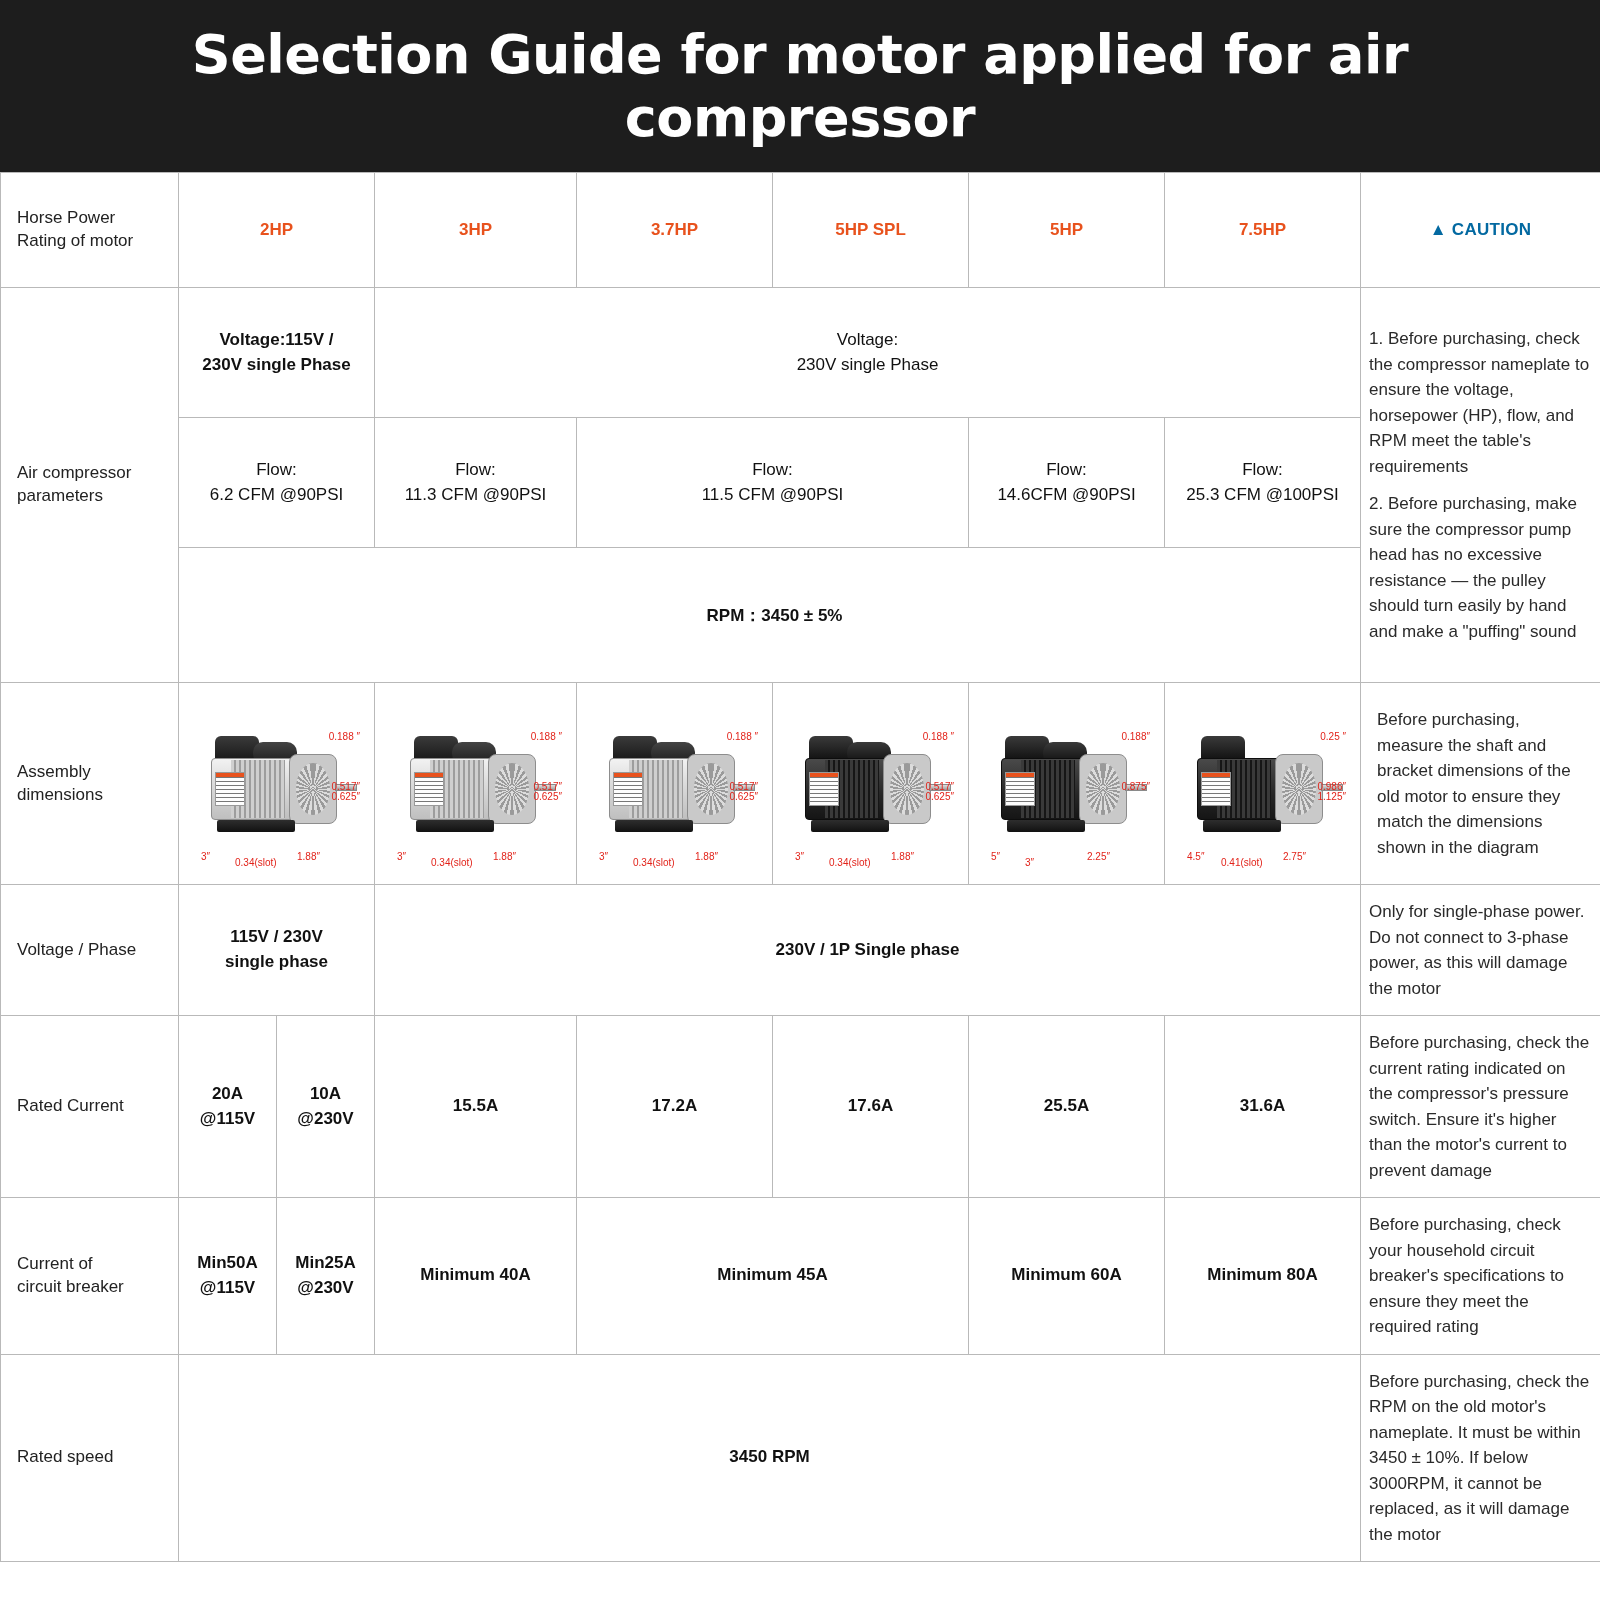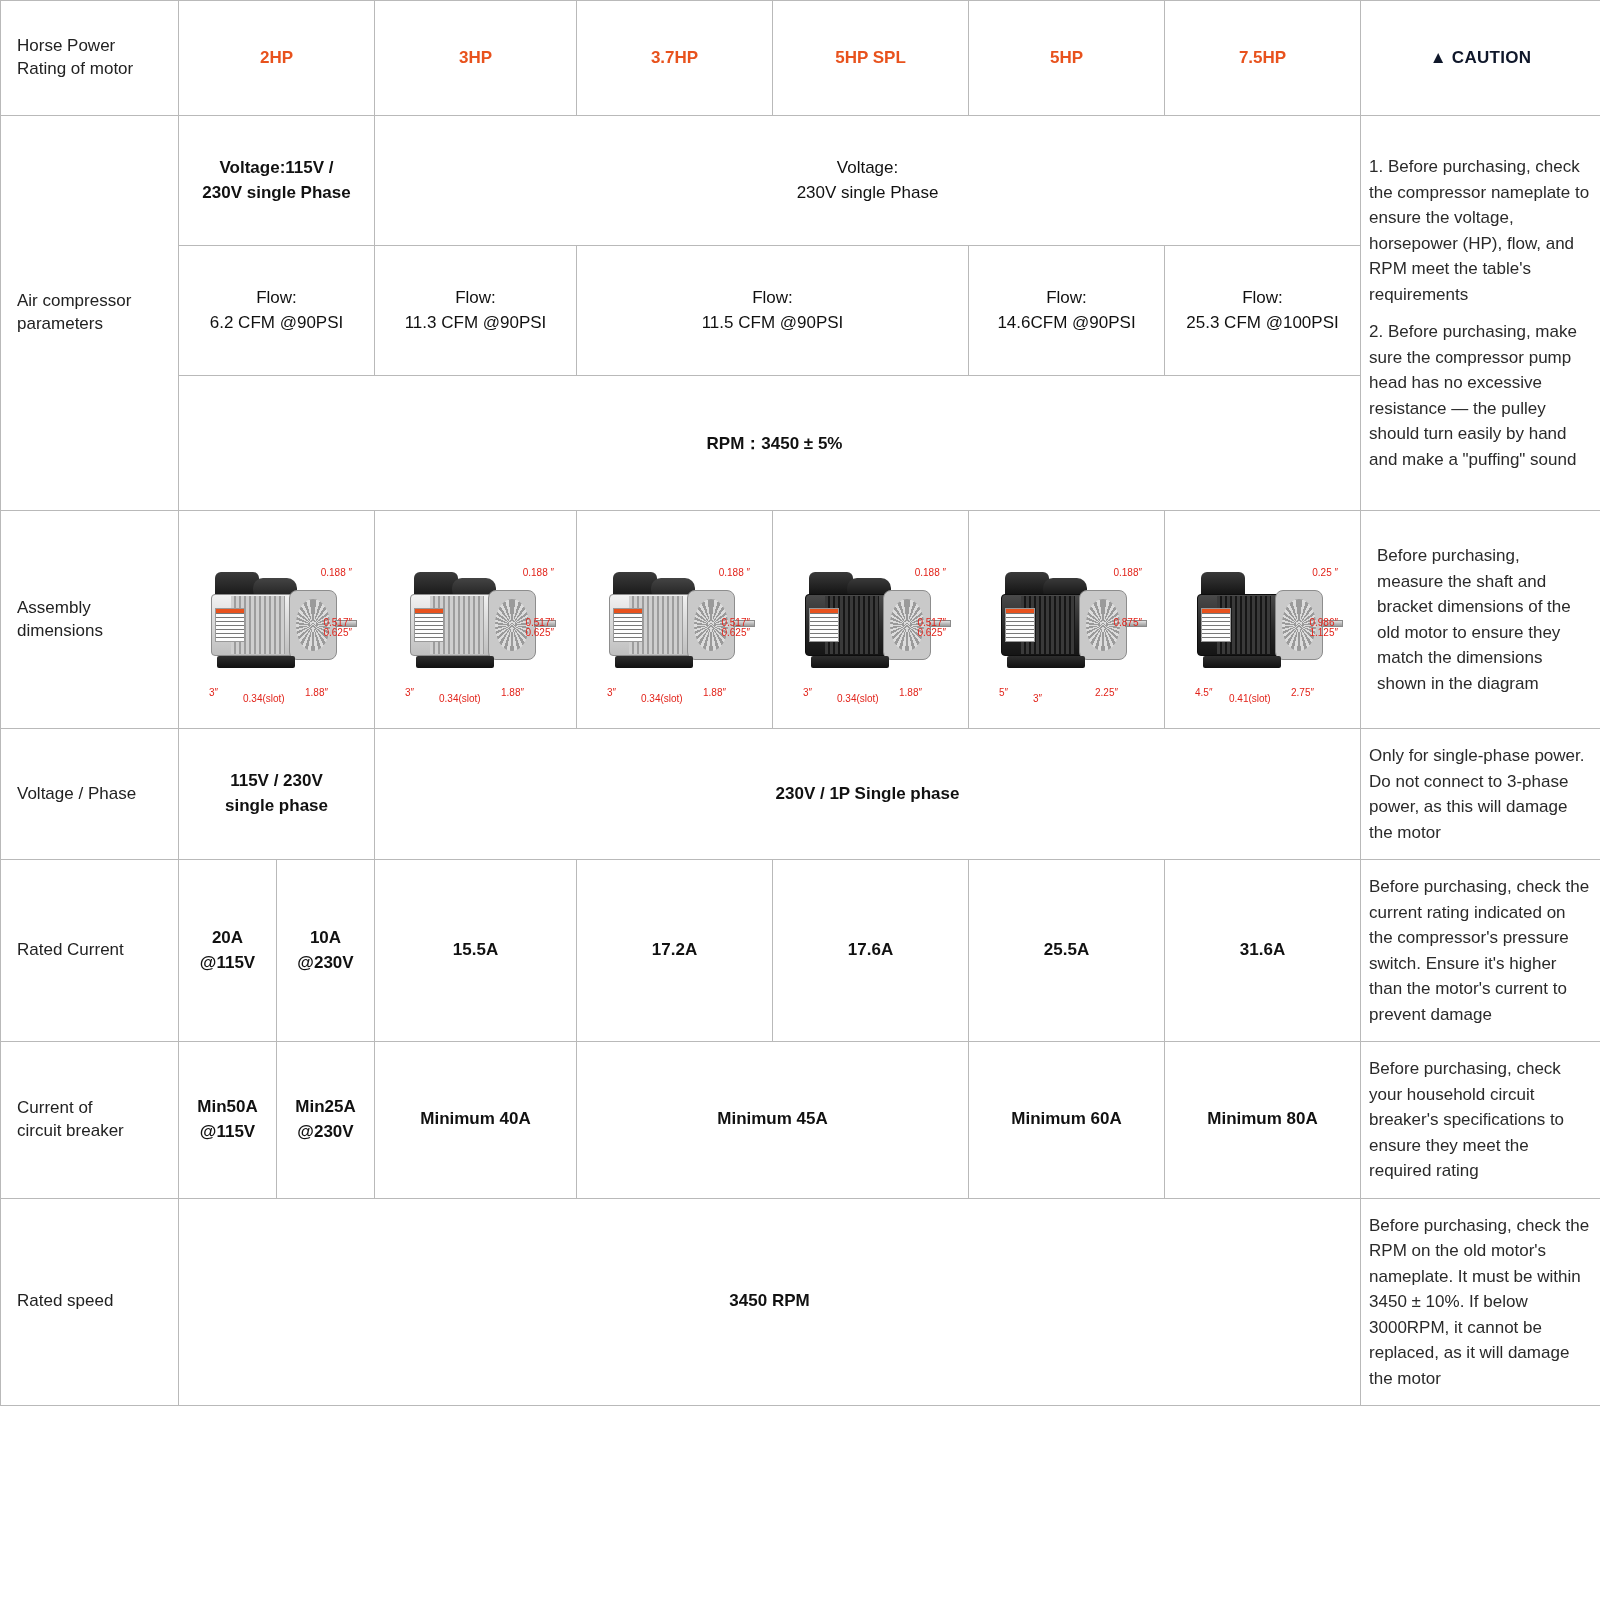--- a/index.html
+++ b/index.html
@@ -56,21 +56,21 @@
     line-height: 1.35;
   }
   .hp {
     color: #e8521d;
     font-size: 28px;
     font-weight: bold;
   }
   .caution-head {
     font-size: 25px;
     font-weight: bold;
-    color: #0f172a;
+    color: #0369a1;
     letter-spacing: .3px;
     border-radius: 19px;
   }
   .caution-cell {
     text-align: left !important;
     font-size: 16px;
     line-height: 1.5;
     padding: 14px 8px !important;
     color: #2a2a2a;
     vertical-align: middle;
@@ -190,34 +190,37 @@
     font-size: 10px;
     white-space: nowrap;
     font-family: "Liberation Sans", sans-serif;
   }
   .dim-right-1 { right: 6px; top: 40px; }
   .dim-right-2 { right: 6px; top: 90px; }
   .dim-right-3 { right: 6px; top: 100px; }
   .dim-bot-1 { left: 14px; bottom: 14px; }
   .dim-bot-2 { left: 48px; bottom: 8px; }
   .dim-bot-3 { left: 110px; bottom: 14px; }
-  .motor-cell { position: relative; height: 190px; padding: 16px !important; }
+  .motor-cell { position: relative; height: 190px; padding: 8px !important; }
   .asm-note {
     text-align: left !important;
     font-size: 16px;
     line-height: 1.5;
     padding: 10px 16px !important;
     color: #2a2a2a;
   }
 </style>
 </head>
 <body>
 
 <div class="page">
 
+  <div class="banner">
+    <h1>Selection Guide for motor applied for air compressor</h1>
+  </div>
 
   <table class="guide">
     <colgroup>
       <col class="c0">
         <col class="c1">
         <col class="c2">
         <col class="c3">
         <col class="c4">
       <col class="c5">
         <col class="c6">

